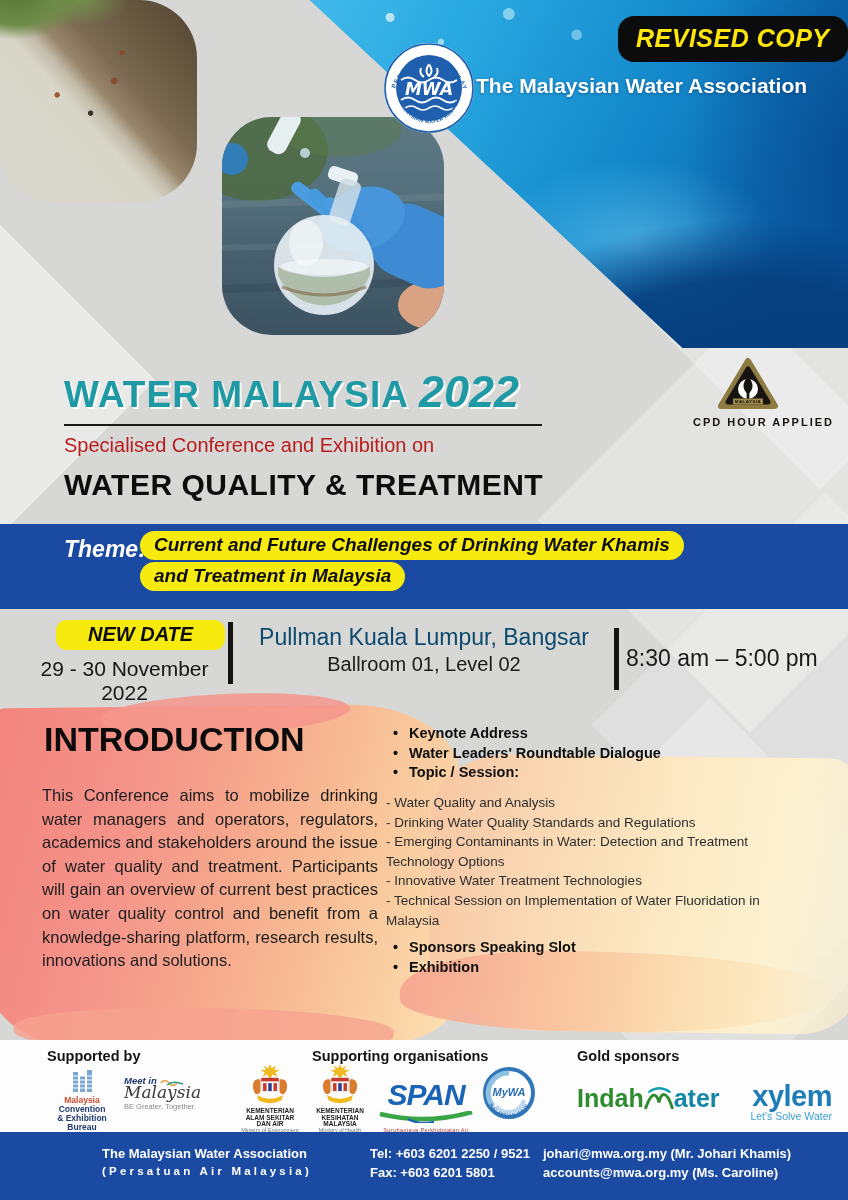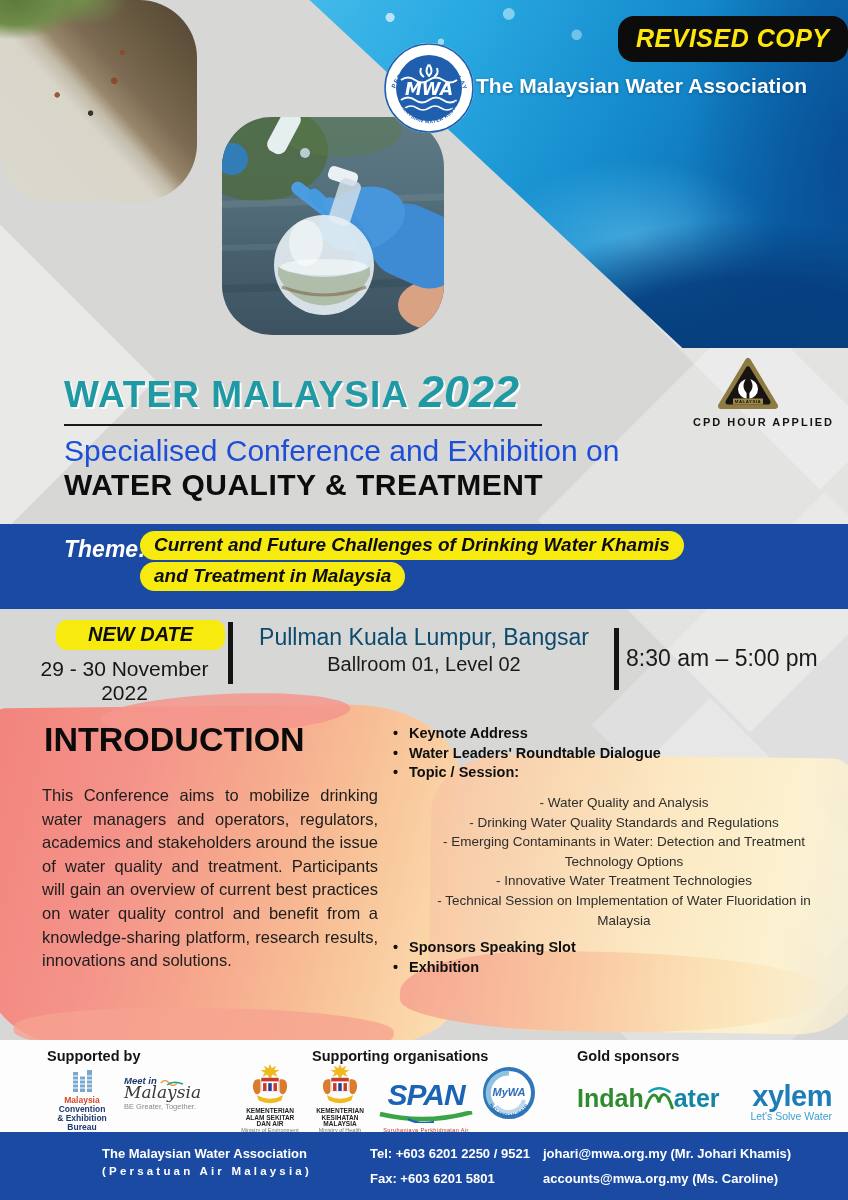--- a/index.html
+++ b/index.html
@@ -40,21 +40,21 @@
   .org-name{left:476px;top:74px;z-index:4;color:#fff;font-size:21px;font-weight:700;
     text-shadow:0 1px 3px rgba(0,40,80,.45);}
   .mwa-logo{left:383px;top:42px;width:92px;height:92px;z-index:4;}
 
   
   .event-title{left:64px;top:366px;z-index:3;color:#1f9aa4;white-space:nowrap;
     text-shadow:2px 2px 0 rgba(255,255,255,.85);}
   .event-title .nm{font-size:37px;font-weight:800;letter-spacing:1px;}
   .event-title .yr{font-size:45px;font-weight:800;font-style:italic;margin-left:10px;}
   .title-rule{left:64px;top:424px;width:478px;height:2px;background:#1a1a1a;z-index:3;}
-  .subtitle1{left:64px;top:434px;font-size:30px;color:#1d4ed8;z-index:3;}
+  .subtitle1{left:64px;top:434px;font-size:20px;color:#b91c1c;z-index:3;}
   .subtitle2{left:64px;top:468px;font-size:30px;font-weight:800;color:#0d0d0d;letter-spacing:.5px;z-index:3;}
   .cpd{left:693px;top:356px;width:110px;z-index:3;text-align:center;}
   .cpd-label{font-size:11px;font-weight:800;letter-spacing:2px;color:#171310;white-space:nowrap;}
 
   
   .theme-band{left:0;top:524px;width:848px;height:85px;background:#1b4aa2;z-index:3;}
   .theme-label{position:absolute;left:64px;top:12px;color:#fff;font-size:23px;font-weight:800;font-style:italic;}
   .theme-lines{position:absolute;left:140px;top:7px;}
   .theme-line{display:table;background:#f7ea0f;color:#0d0d0d;border-radius:16px;
     padding:3px 14px 4px;font-size:19px;font-weight:800;font-style:italic;margin-bottom:2px;white-space:nowrap;}
@@ -87,21 +87,21 @@
   
   .intro-heading{left:44px;top:720px;font-size:34px;font-weight:900;letter-spacing:0;color:#0b0b0b;z-index:3;}
   .intro-body{left:42px;top:784px;width:336px;font-size:16.5px;line-height:23.6px;
     text-align:justify;color:#1d1d1d;z-index:3;}
 
   
   .prog{z-index:3;color:#0f0f0f;}
   .prog-top{left:393px;top:724px;width:440px;}
   .b-item{font-size:14.5px;font-weight:700;line-height:19.5px;padding-left:16px;position:relative;}
   .b-item::before{content:"•";position:absolute;left:0;top:0;font-weight:900;}
-  .prog-sessions{left:409px;top:793px;width:430px;text-align:center;}
+  .prog-sessions{left:386px;top:793px;width:430px;}
   .s-item{font-size:13.5px;line-height:19.6px;color:#2e2e2e;}
   .prog-bottom{left:393px;top:938px;width:440px;}
 
   
   .sponsor-band{left:0;top:1040px;width:848px;height:92px;background:#fdfdfd;z-index:4;padding-left:40px;}
   .sp-head{position:absolute;top:8px;font-size:14.5px;font-weight:700;color:#141414;}
   .logo-box{position:absolute;text-align:center;line-height:1.05;}
   .mceb-t1{font-size:8.5px;font-weight:800;color:#cf4a2b;}
   .mceb-t2{font-size:8.5px;font-weight:800;color:#1f3a6e;}
   .meet-t1{font-size:9.5px;font-weight:800;font-style:italic;color:#1f3a6e;text-align:left;}
@@ -115,21 +115,21 @@
   .indah .g{color:#2e8b2e;} .indah .t{color:#1386a8;}
   .xylem-word{font-size:29px;font-weight:800;color:#1d7db8;letter-spacing:-.5px;line-height:1;}
   .xylem-tag{font-size:10.5px;color:#3f9fd0;text-align:right;margin-top:0;}
 
   
   .footer{left:0;top:1132px;width:848px;height:68px;background:#1b4aa2;z-index:4;color:#fff;}
   .f-col{position:absolute;top:14px;}
   .f1a{font-size:13px;font-weight:700;}
   .f1b{font-size:11.5px;font-weight:700;letter-spacing:3.2px;margin-top:4px;white-space:nowrap;}
   .f2a,.f2b,.f3a,.f3b{font-size:13px;font-weight:700;}
-  .f2b,.f3b{margin-top:10px;}
+  .f2b,.f3b{margin-top:4px;}
 </style>
 </head>
 <body>
 
 <div class="page">
 
   <div class="chev" style="left:600px;top:370px;width:300px;height:300px;"></div>
   <div class="chev" style="left:660px;top:560px;width:330px;height:330px;background:rgba(255,255,255,.22);"></div>
   <div class="chev" style="left:560px;top:760px;width:300px;height:300px;background:rgba(255,255,255,.26);"></div>
   <div class="chev" style="left:700px;top:200px;width:240px;height:240px;background:rgba(255,255,255,.3);"></div>

